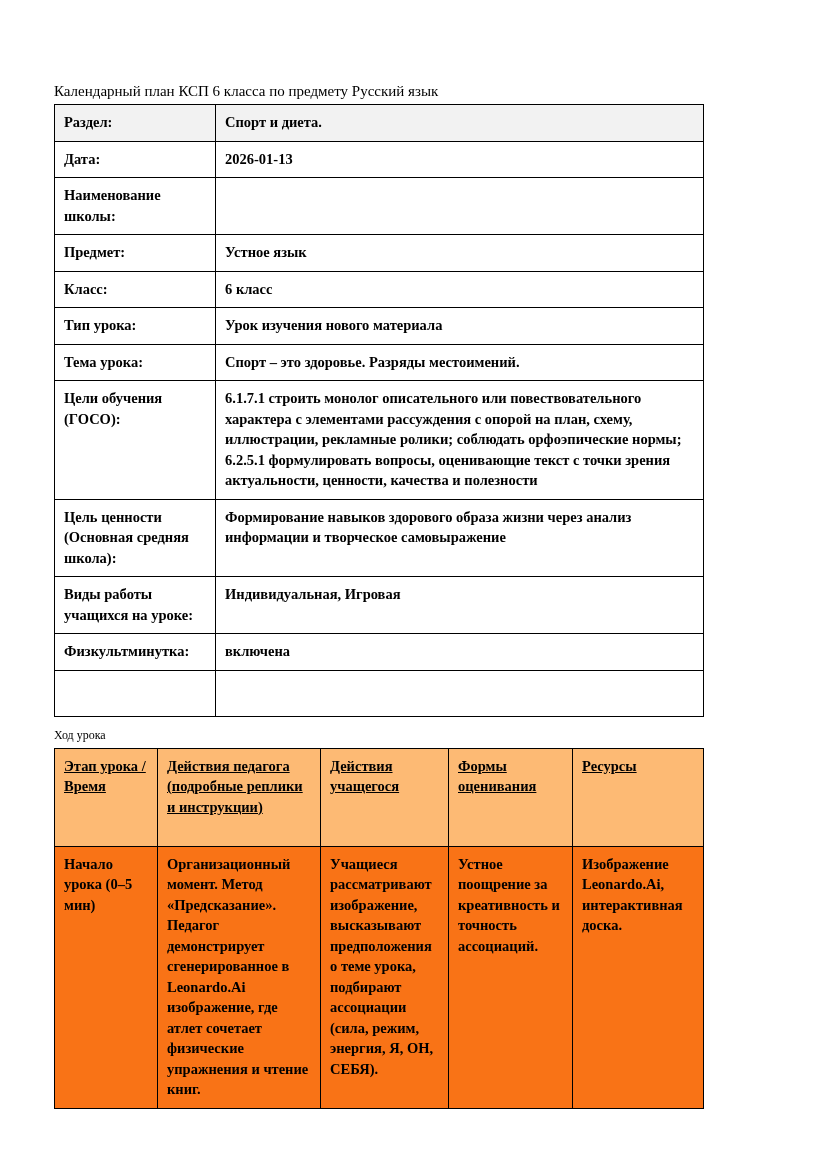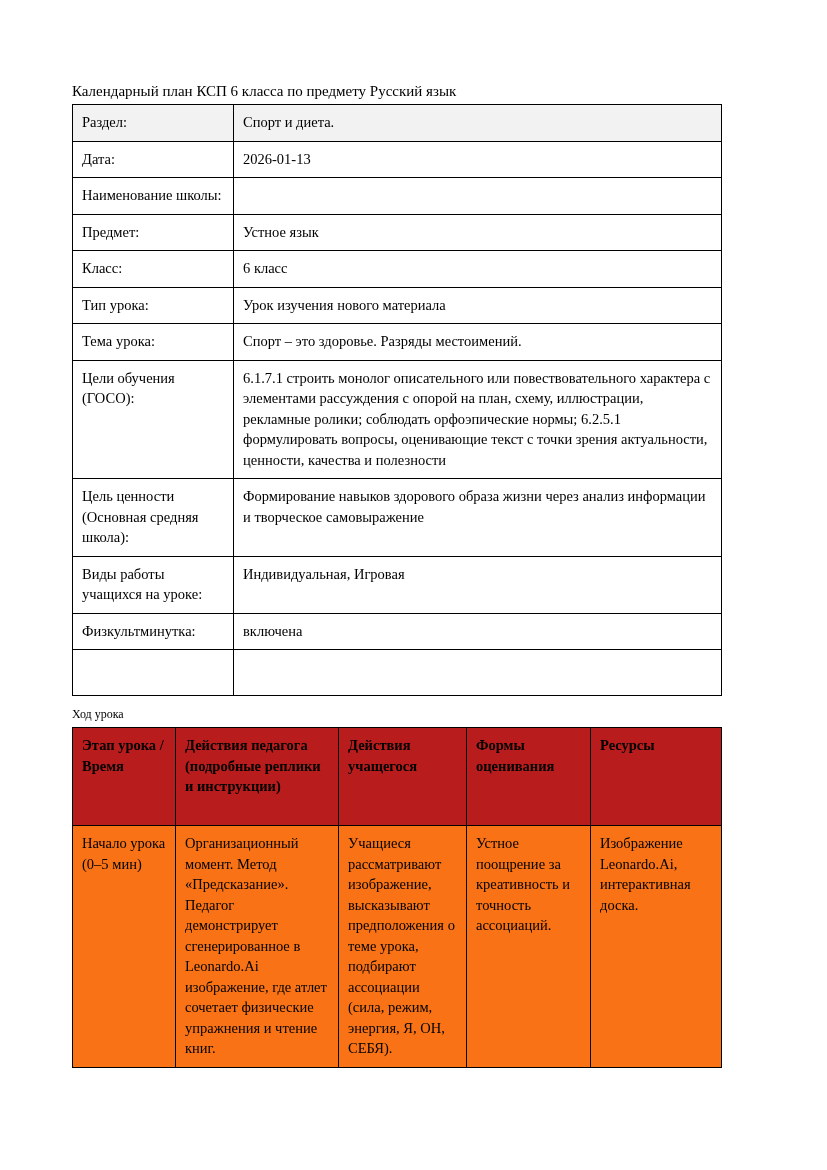--- a/index.html
+++ b/index.html
@@ -13,42 +13,42 @@
     height: 1170px;
     font-family: "Liberation Serif", "DejaVu Serif", serif;
     color: #000000;
     -webkit-font-smoothing: antialiased;
   }
   .page {
     position: relative;
     width: 678px;
     height: 1170px;
     box-sizing: border-box;
-    padding: 82px 59px 0 72px;
+    padding: 82px 59px 0 54px;
   }
   .doc-title {
     font-size: 15px;
     line-height: 19px;
     margin: 0 0 3px 0;
     white-space: nowrap;
   }
   table.plan {
     border-collapse: collapse;
     table-layout: fixed;
     width: 649px;
     margin: 0;
   }
   table.plan td,
   table.plan th {
     border: 1px solid #000000;
     vertical-align: top;
     padding: 7px 9px 8px 9px;
     font-size: 14.5px;
     line-height: 20.5px;
-    font-weight: normal;
+    font-weight: bold;
     text-align: left;
   }
   
   table.info col.c1 { width: 161px; }
   table.info col.c2 { width: 488px; }
   table.info tr.shaded td { background: #f2f2f2; }
   table.info td.label { }
   table.info td.value { }
   table.info td.empty-cell { }
   table.info tr.tall-empty td { height: 30px; }
@@ -58,23 +58,24 @@
     font-size: 12px;
     line-height: 19px;
     margin: 9px 0 3px 0;
   }
   table.flow col.f1 { width: 103px; }
   table.flow col.f2 { width: 163px; }
   table.flow col.f3 { width: 128px; }
   table.flow col.f4 { width: 124px; }
   table.flow col.f5 { width: 131px; }
   table.flow thead td {
-    background: #b91c1c;
+    background: #fdba74;
     font-weight: bold;
     height: 82px;
+    text-decoration: underline;
   }
   table.flow tbody td {
     background: #f97316;
     height: 220px;
   }
 </style>
 </head>
 <body>
 
 <div class="page">

